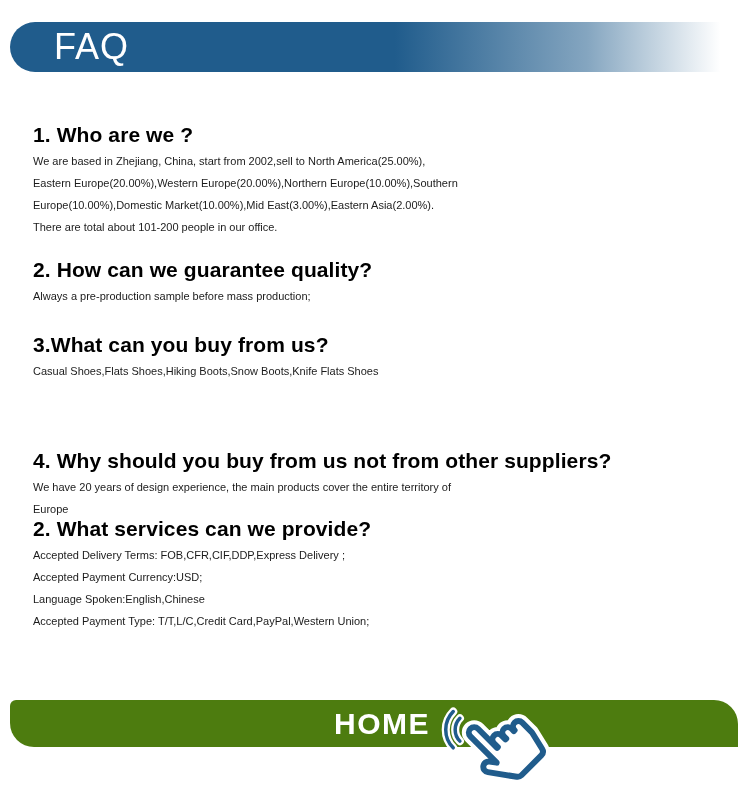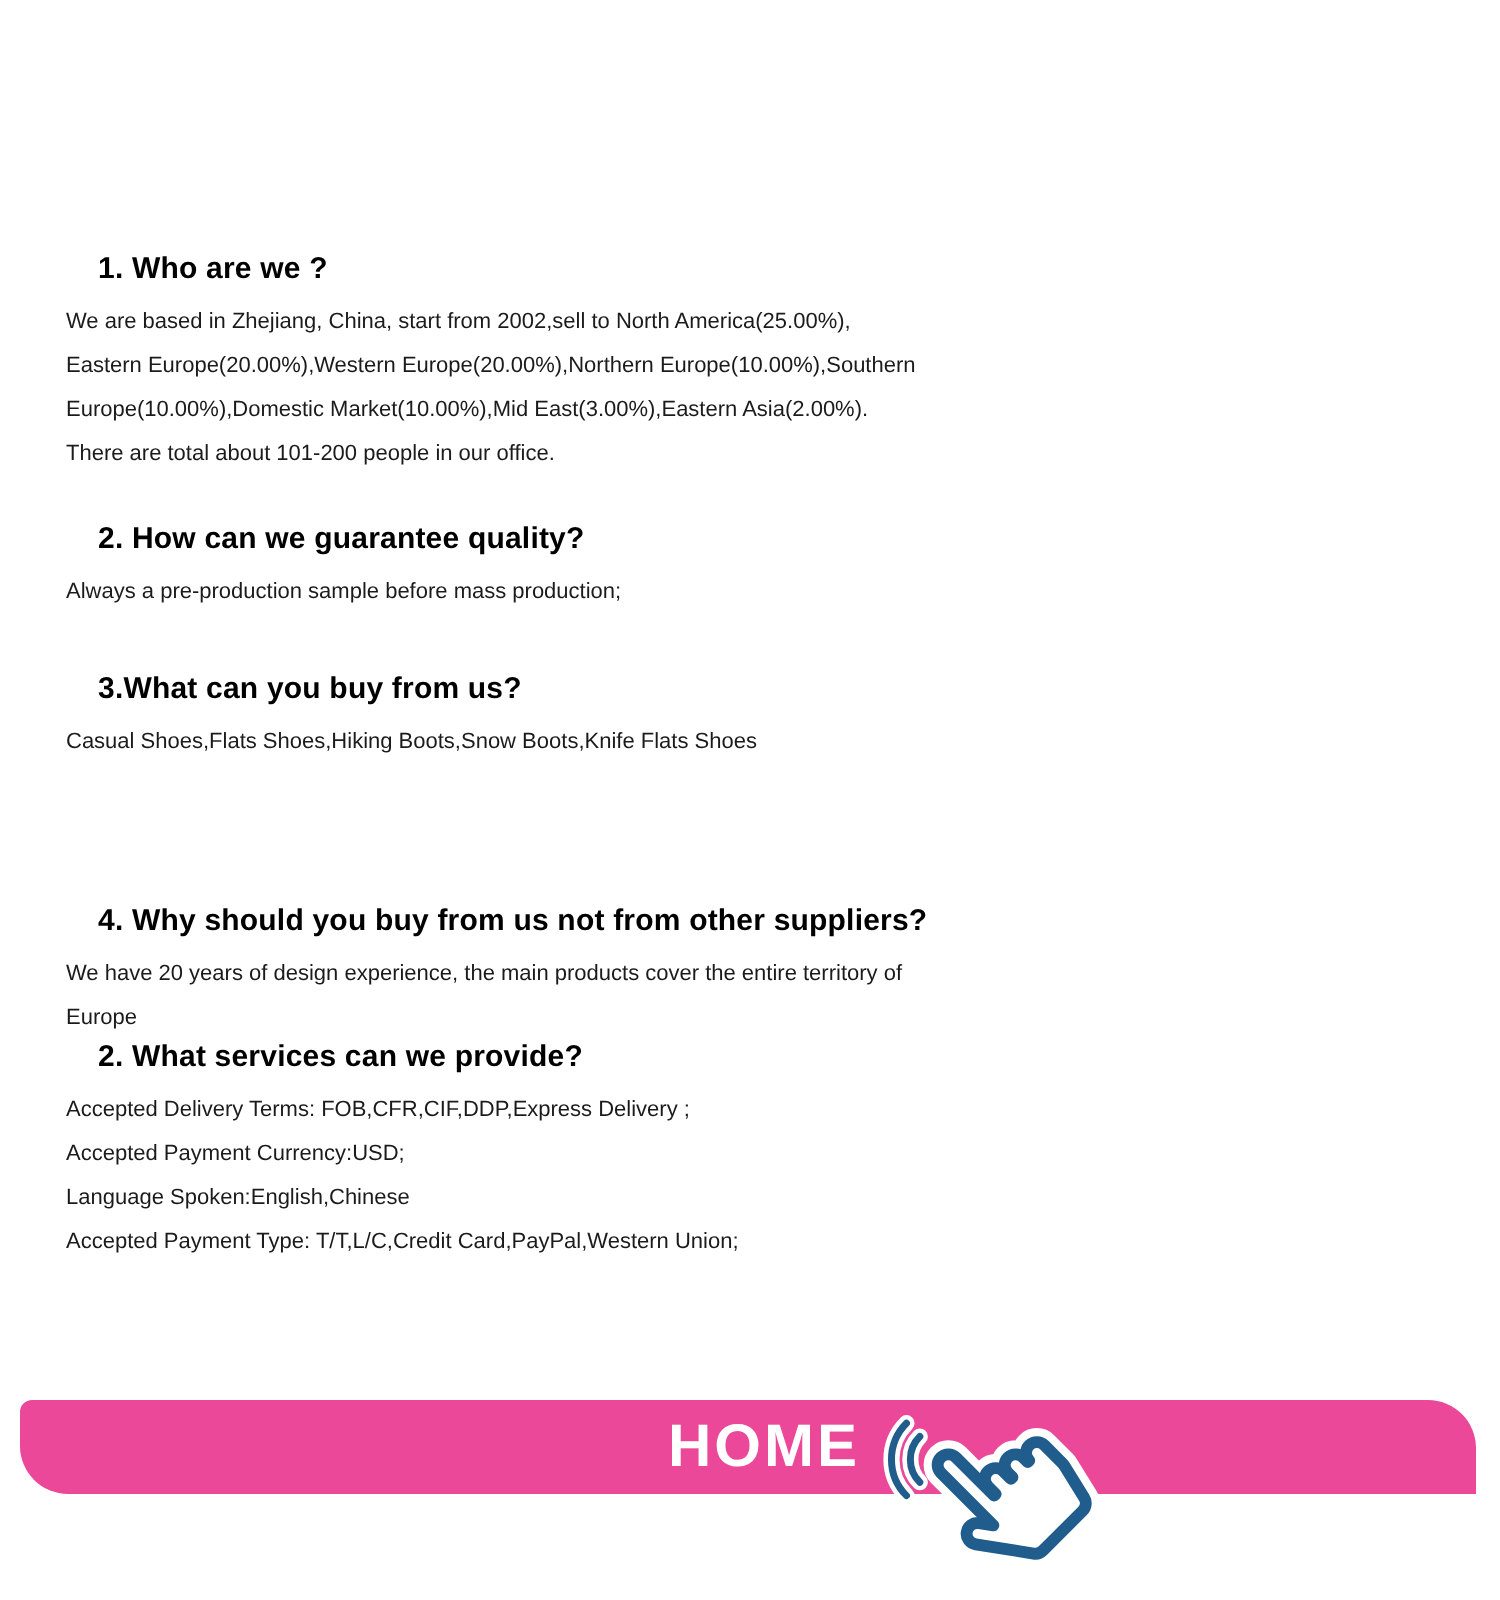--- a/index.html
+++ b/index.html
@@ -26,50 +26,53 @@
 
   
   .content { position: absolute; left: 33px; width: 692px; top: 0; }
   .faq-section { position: absolute; left: 0; width: 692px; }
   .s0 { top: 124px; }
   .s1 { top: 259px; }
   .s2 { top: 334px; }
   .s3 { top: 450px; }
   .s4 { top: 518px; }
   .faq-section h2 {
-    font-size: 15px; line-height: 22px; font-weight: 700;
-    color: #000000; margin-bottom: 4px; letter-spacing: 0.1px; margin-left: 16px;
+    font-size: 21px; line-height: 22px; font-weight: 700;
+    color: #000000; margin-bottom: 4px; letter-spacing: 0.1px;
   }
   .faq-section .line {
     font-size: 11px; line-height: 22px; color: #1b1b1b;
   }
 
   
   .home-button {
     position: absolute; top: 700px; left: 10px; width: 728px; height: 47px;
-    background: #ec4899;
+    background: #4d7c0f;
     border-radius: 6px 24px 0 24px;
     display: flex; align-items: center; justify-content: center;
     cursor: pointer; border: none;
   }
   .home-button .home-label {
     color: #ffffff; font-size: 30px; font-weight: 800;
     letter-spacing: 1.5px;
     transform: translateX(8px);
   }
   .hand-icon {
     position: absolute; left: 430px; top: 690px;
     width: 128px; height: 124px; z-index: 5;
   }
 </style>
 </head>
 <body>
 
 <div class="page">
 
+  <div class="header-banner">
+    <div class="title">FAQ</div>
+  </div>
 
   <div class="content">
 
     <div class="faq-section s0">
       <h2>1. Who are we ?</h2>
       <div class="line">We are based in Zhejiang, China, start from 2002,sell to North America(25.00%),</div>
       <div class="line">Eastern Europe(20.00%),Western Europe(20.00%),Northern Europe(10.00%),Southern</div>
       <div class="line">Europe(10.00%),Domestic Market(10.00%),Mid East(3.00%),Eastern Asia(2.00%).</div>
       <div class="line">There are total about 101-200 people in our office.</div>
     </div>

